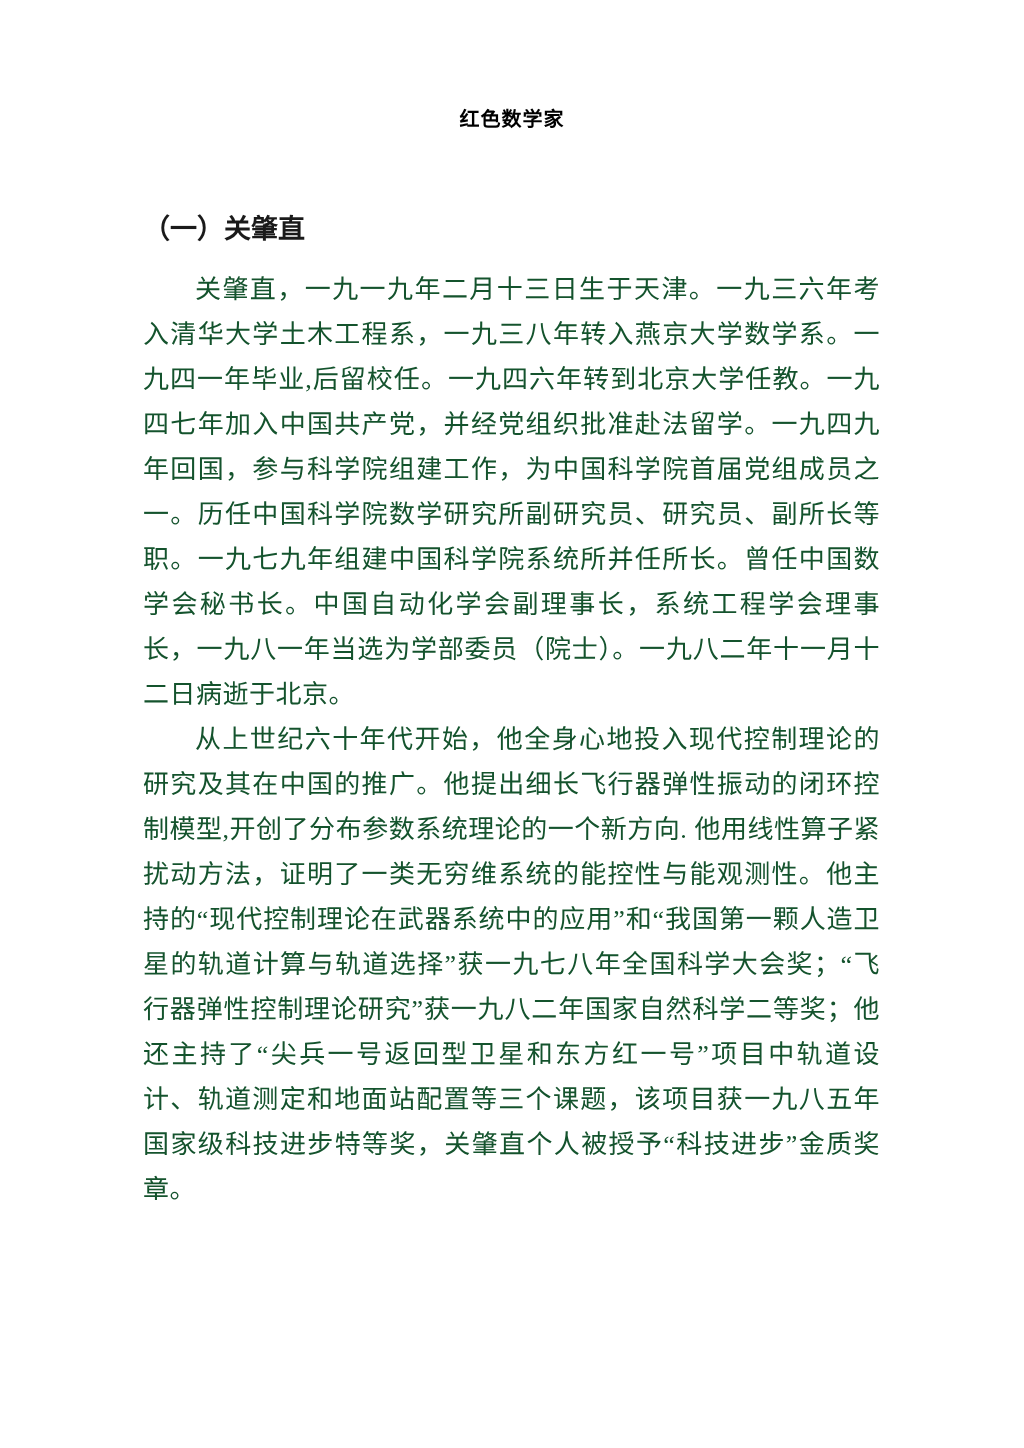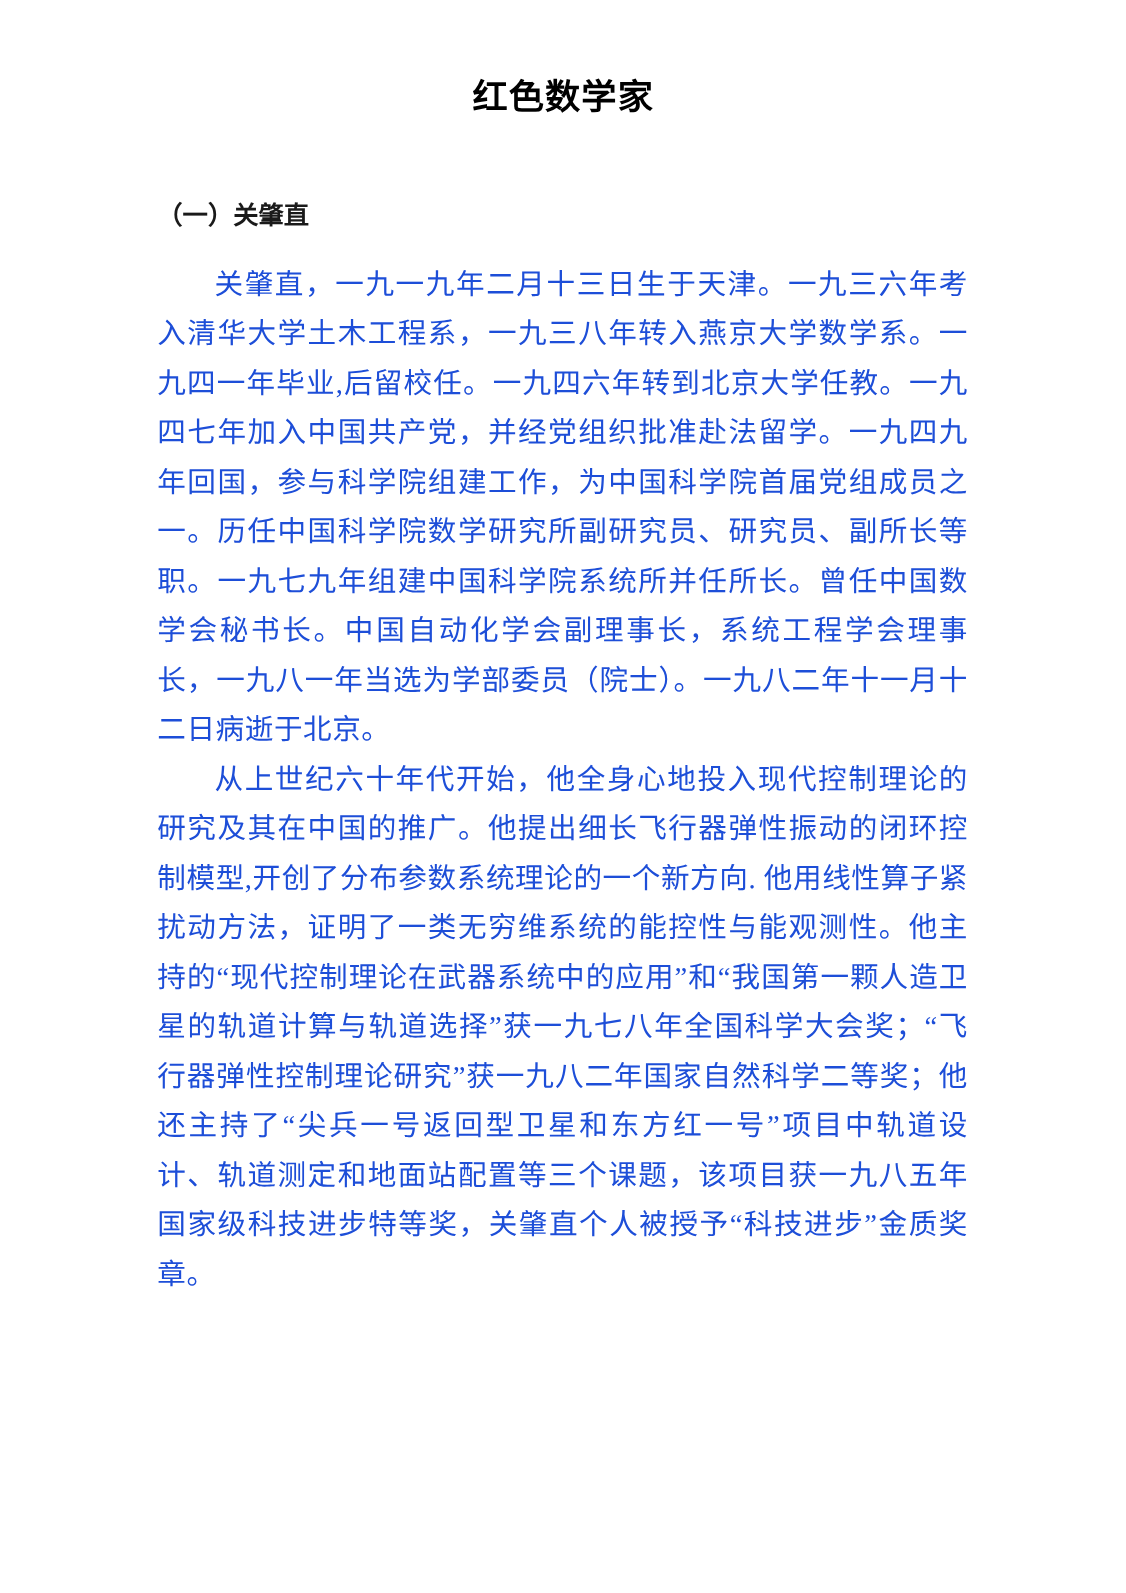--- a/index.html
+++ b/index.html
@@ -10,46 +10,46 @@
   .page {
     position: relative;
     width: 1024px;
     height: 1448px;
     background: #ffffff;
     overflow: hidden;
     box-sizing: border-box;
   }
   .doc-title {
     margin: 0;
-    padding-top: 68px;
+    padding-top: 99px;
     text-align: center;
     font-family: "Liberation Sans", "DejaVu Sans", sans-serif;
     font-weight: 700;
-    font-size: 32px;
+    font-size: 20px;
     line-height: 40px;
     letter-spacing: 1px;
     color: #000000;
   }
   .section-heading {
     margin: 72px 144px 15px 143px;
-    font-family: Liberation Mono, monospace;
+    font-family: Liberation Sans, sans-serif;
     font-weight: 700;
-    font-size: 23px;
+    font-size: 27px;
     line-height: 36px;
     color: #1a1a1a;
   }
   .body-text {
     margin: 20px 144px 0 143px;
   }
   .body-text p {
     margin: 0;
     font-family: "Liberation Serif", "DejaVu Serif", serif;
     font-size: 26px;
     line-height: 45px;
-    color: #1d4ed8;
+    color: #14532d;
     text-align: justify;
     text-indent: 2em;
     letter-spacing: 0.5px;
   }
 </style>
 </head>
 <body>
 
 <div class="page">
   <h1 class="doc-title">红色数学家</h1>

